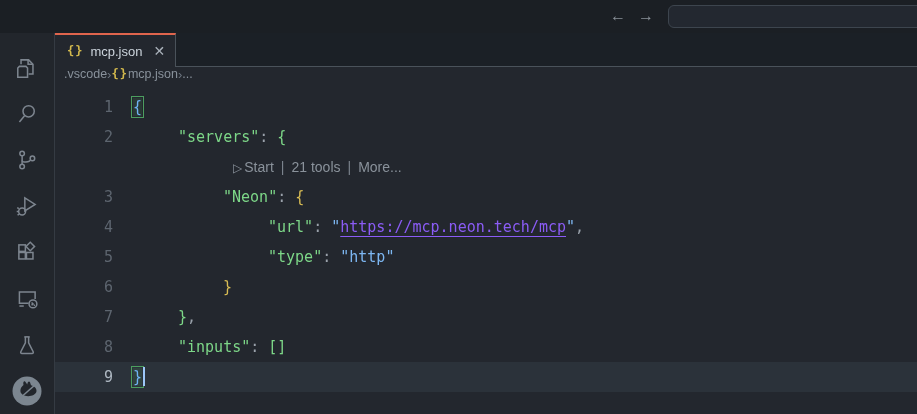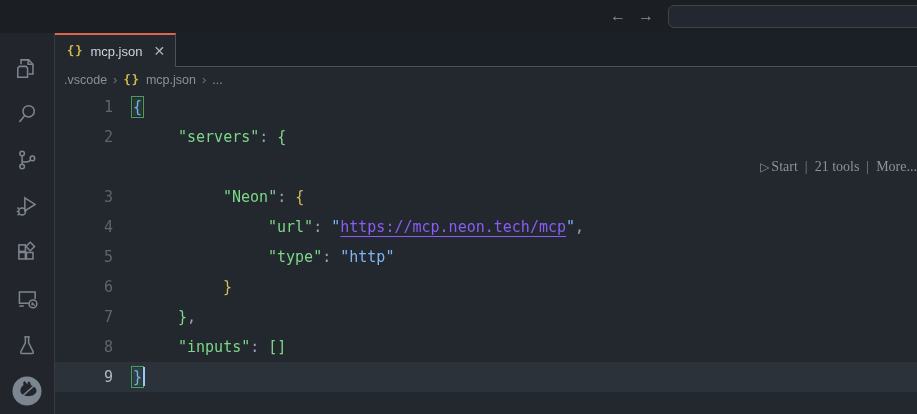--- a/index.html
+++ b/index.html
@@ -56,21 +56,21 @@
   }
   .tab-rest { flex:1; background:#1b2026; border-bottom:1px solid #4a525a; }
   .json-glyph {
     font-family:"DejaVu Sans Mono", monospace; font-weight:bold;
     color:#d3b94d; font-size:12px; letter-spacing:1px;
   }
   .tab-close { color:#aab2bb; font-size:14px; margin-left:4px; }
 
   
   .breadcrumb {
-    height:25px; flex:0 0 25px; display:flex; align-items:center; gap:6px;
+    height:25px; flex:0 0 25px; display:flex; 
     padding-left:9px; font-size:12.5px; color:#88919b; background:#23272e;
   }
   .crumb-sep { color:#6d7680; font-size:13px; }
 
   
   .editor { flex:1; background:#23272e; font-family:"DejaVu Sans Mono", monospace; }
   .line { display:flex; height:30px; line-height:30px; font-size:15px; }
   .line.current { background:#2b323a; }
   .gutter {
     width:58px; flex:0 0 58px; text-align:right; color:#5d656f;
@@ -88,21 +88,21 @@
   .bm {
     outline:1px solid #4c9e5f; outline-offset:1px;
     background:rgba(80,160,95,0.14);
   }
   .caret {
     display:inline-block; width:2px; height:19px; background:#9cc7f8;
     vertical-align:middle; margin-left:1px; transform:translateY(-1px);
   }
   .codelens-row {
     display:flex; height:30px; line-height:30px;
-    font-family:Liberation Serif, serif; font-size:14px; color:#8a929b;justify-content:flex-end;
+    font-family:Liberation Sans, sans-serif; font-size:14px; color:#8a929b;
   }
   .codelens-row .cl { padding-left:120px; }
   .cl-play { font-size:12px; margin-right:2px; }
   .cl-sep { margin:0 7px; color:#7b838d; }
 </style>
 </head>
 <body>
 
 <div class="app">
 

